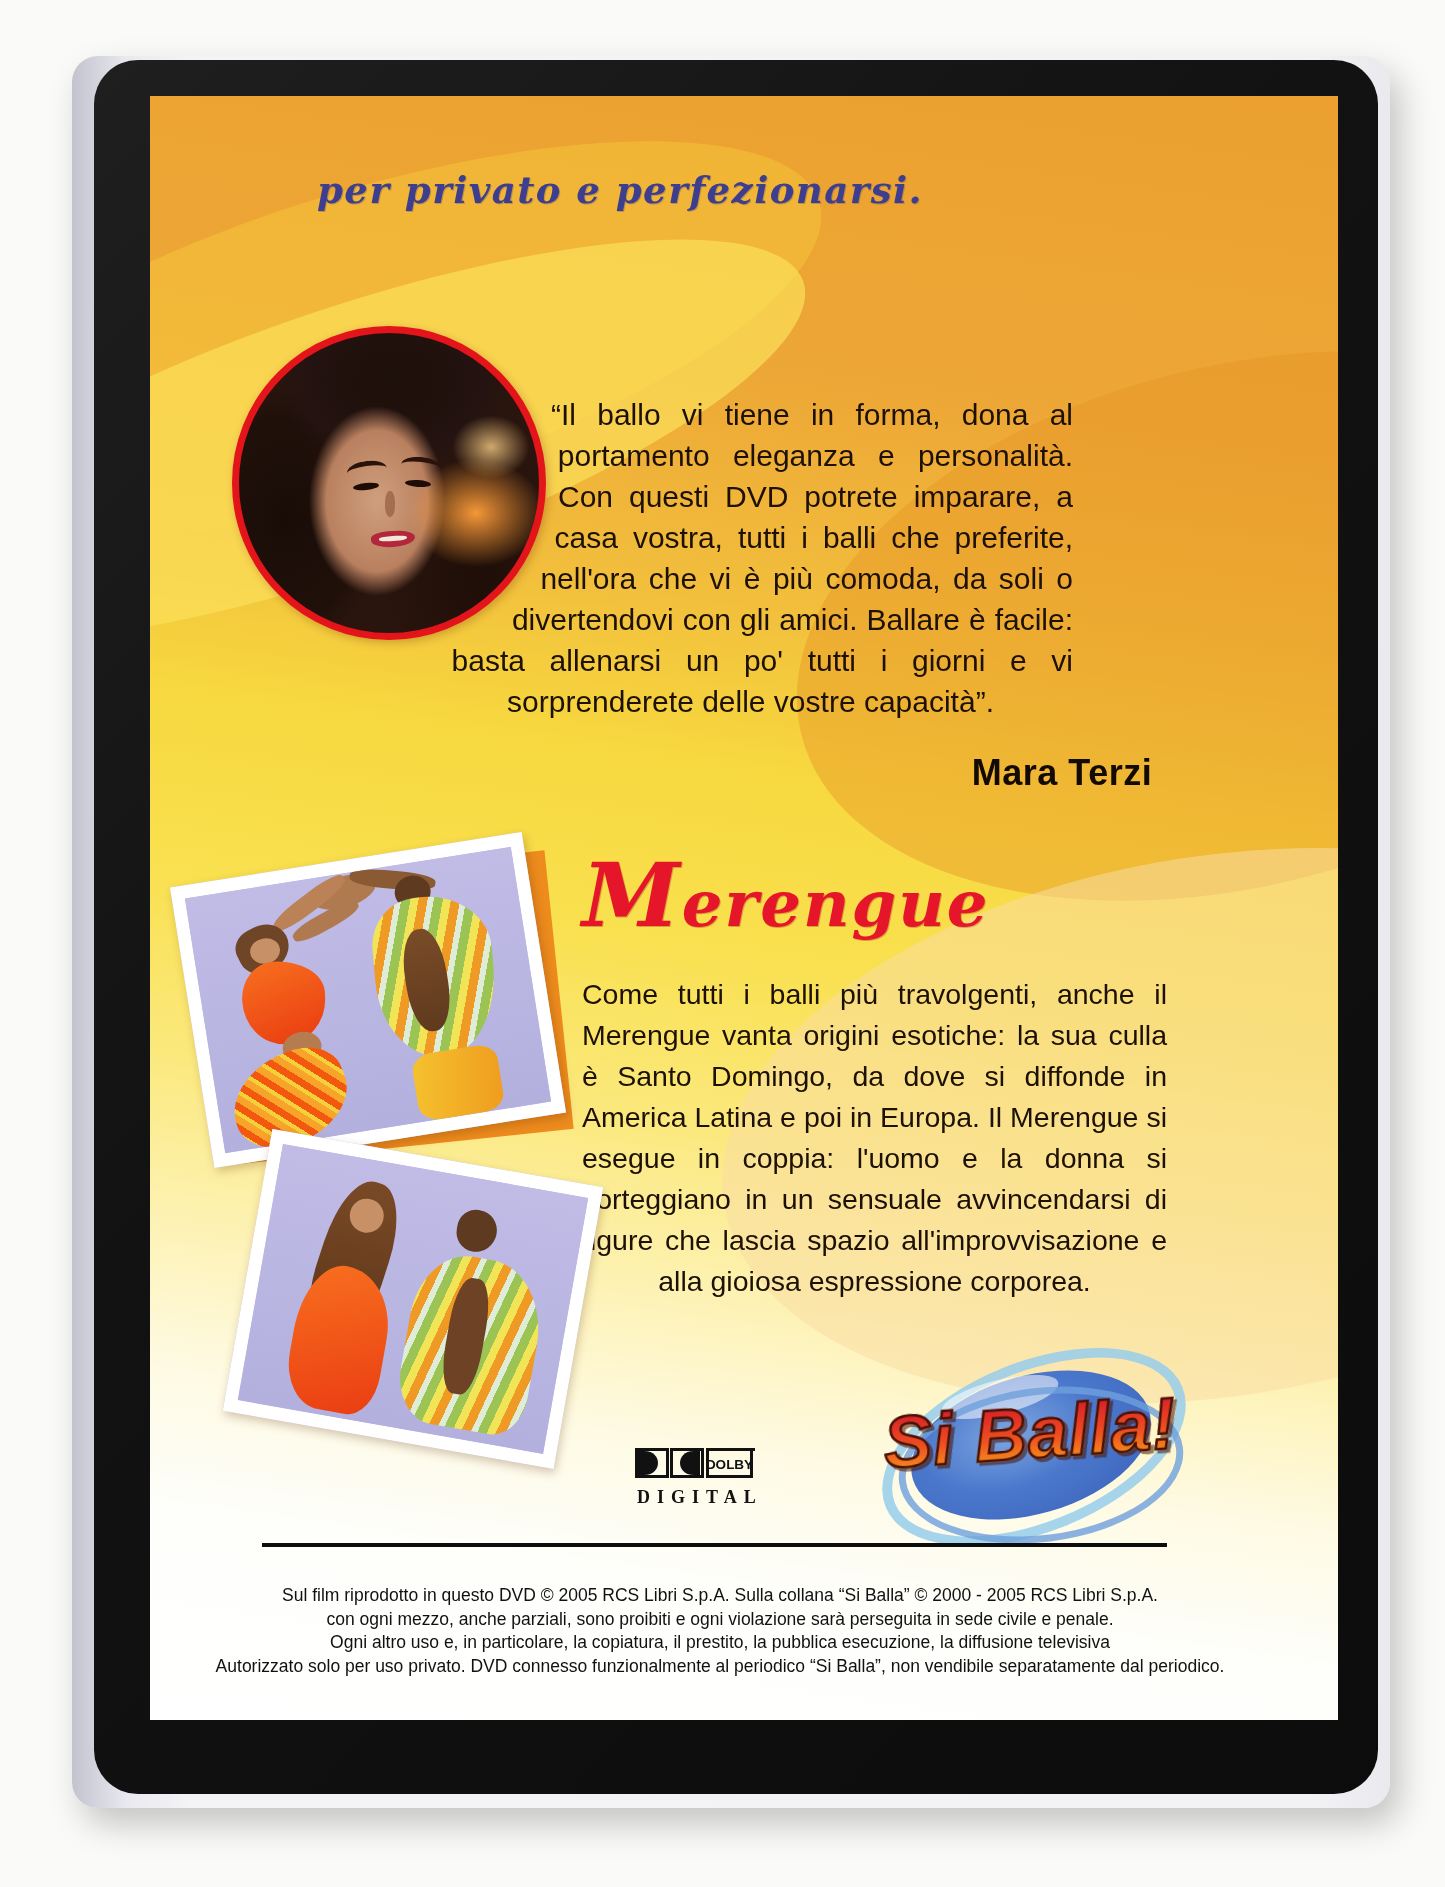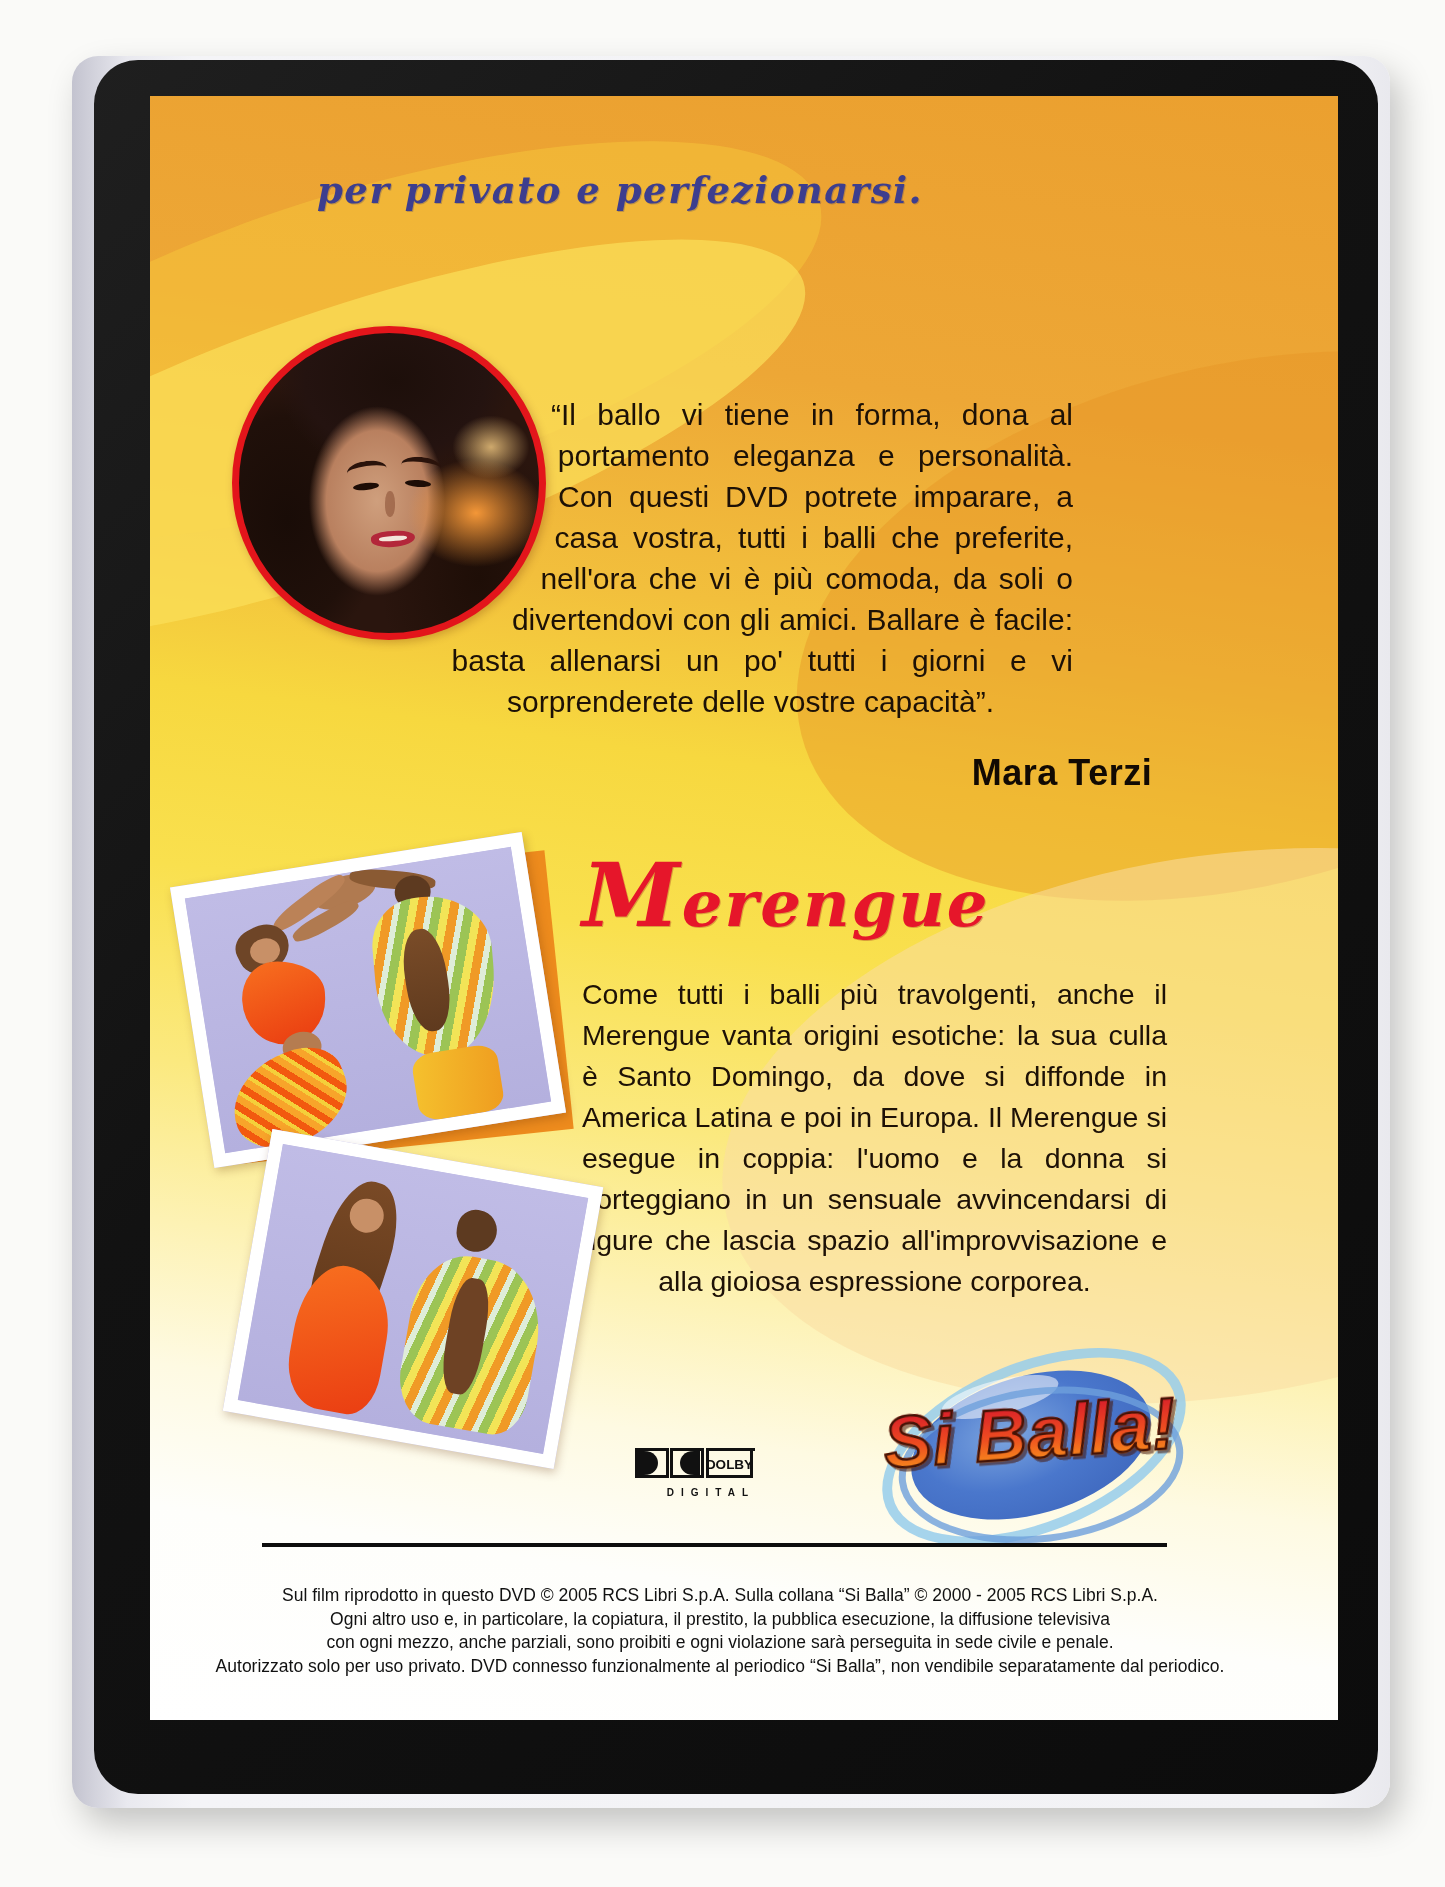--- a/index.html
+++ b/index.html
@@ -120,21 +120,21 @@
   
   .p2-w-hair{left:18%;top:8%;width:22%;height:62%;background:linear-gradient(175deg,#7a4a26,#5d3619);border-radius:45% 45% 40% 40%;transform:rotate(8deg);}
   .p2-w-face{left:25%;top:15%;width:11%;height:13%;background:#c89067;border-radius:50%;}
   .p2-w-top{left:14%;top:42%;width:30%;height:56%;background:linear-gradient(160deg,#f8701f,#ea3d12);border-radius:45% 55% 30% 40%/50% 45% 30% 35%;}
   .p2-m-head{left:60%;top:12%;width:13%;height:16%;background:#5d3a20;border-radius:48% 52% 55% 50%;}
   .p2-m-shirt{left:50%;top:30%;width:42%;height:66%;background:repeating-linear-gradient(105deg,#9cc455 0 9px,#f2e457 9px 17px,#f09a26 17px 26px,#dfedd8 26px 32px);border-radius:40% 45% 25% 30%;}
   .p2-m-chest{left:63%;top:38%;width:12%;height:45%;background:#6e4224;border-radius:40%;}
 
   
   .dolby{left:485px;top:1352px;width:120px;z-index:3;text-align:right;}
-  .dolby-sub{margin-top:3px;font-size:10px;font-weight:bold;letter-spacing:7px;color:#121212;padding-left:2px;}
+  .dolby-sub{margin-top:3px;font-size:18px;font-weight:bold;letter-spacing:7px;color:#121212;padding-left:2px;font-family:Liberation Serif, serif;}
 
   
   .siballa{left:730px;top:1258px;width:300px;height:185px;z-index:3;}
   .sb-ellipse{left:28px;top:22px;width:246px;height:138px;border-radius:50%;transform:rotate(-16deg);
     background:radial-gradient(ellipse at 42% 38%, #7da6e0 0%, #4a77cc 45%, #3a62b8 100%);}
   .sb-ring1{left:-6px;top:8px;width:300px;height:150px;border-radius:50%;border:10px solid rgba(150,205,235,.85);transform:rotate(-22deg);}
   .sb-ring2{left:18px;top:34px;width:272px;height:140px;border-radius:50%;border:7px solid rgba(110,160,220,.8);transform:rotate(-7deg);}
   .sb-shine{left:60px;top:26px;width:120px;height:34px;border-radius:50%;background:rgba(255,255,255,.55);transform:rotate(-14deg);}
   .sb-text{
     left:0;top:38px;width:100%;text-align:center;transform:rotate(-4deg);
@@ -239,18 +239,18 @@
     <div class="abs sb-ellipse"></div>
     <div class="abs sb-shine"></div>
     <div class="abs sb-ring2"></div>
     <div class="abs sb-text">Si Balla!</div>
   </div>
 
   <div class="abs divider"></div>
 
   <div class="abs legal">
     <div>Sul film riprodotto in questo DVD © 2005  RCS Libri S.p.A. Sulla collana “Si Balla” © 2000 - 2005 RCS Libri S.p.A.</div>
+    <div>con ogni mezzo, anche parziali, sono proibiti e ogni violazione sarà perseguita in sede civile e penale.</div>
     <div>Ogni altro uso e, in particolare, la copiatura, il prestito, la pubblica esecuzione, la diffusione televisiva</div>
-    <div>con ogni mezzo, anche parziali, sono proibiti e ogni violazione sarà perseguita in sede civile e penale.</div>
     <div>Autorizzato solo per uso privato. DVD connesso funzionalmente al periodico “Si Balla”, non vendibile separatamente dal periodico.</div>
   </div>
 
 </div>
 
 </body></html>

